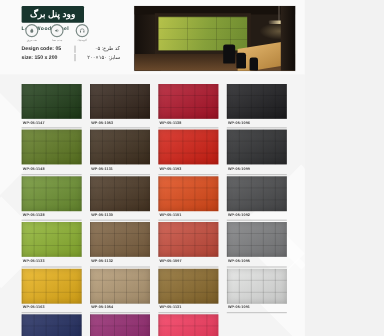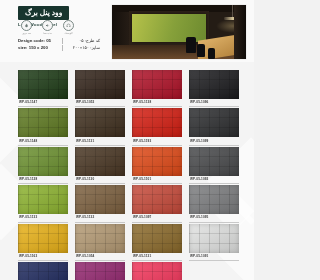--- a/index.html
+++ b/index.html
@@ -26,21 +26,20 @@
   .title-fa{
     background:#18352e;color:#ffffff;
     font-size:7.5px;line-height:10px;
     padding:2px 7px 2px 7px;
     display:inline-block;
     letter-spacing:.2px;
     direction:rtl;
     border-radius:1px;
     font-weight:bold;
     white-space:nowrap;
-    font-family:Liberation Serif, serif;
   }
   .title-en{
     color:#1b3b33;font-size:4.2px;font-weight:bold;
     letter-spacing:.4px;margin-top:2px;
     white-space:nowrap;
   }
   .icon-row{position:absolute;left:19px;top:20px;display:flex;gap:6px;}
   .icon-item{display:flex;flex-direction:column;align-items:center;width:15px;}
   .icon-circ{
     width:9px;height:9px;border:0.8px solid #7b8a86;border-radius:50%;

